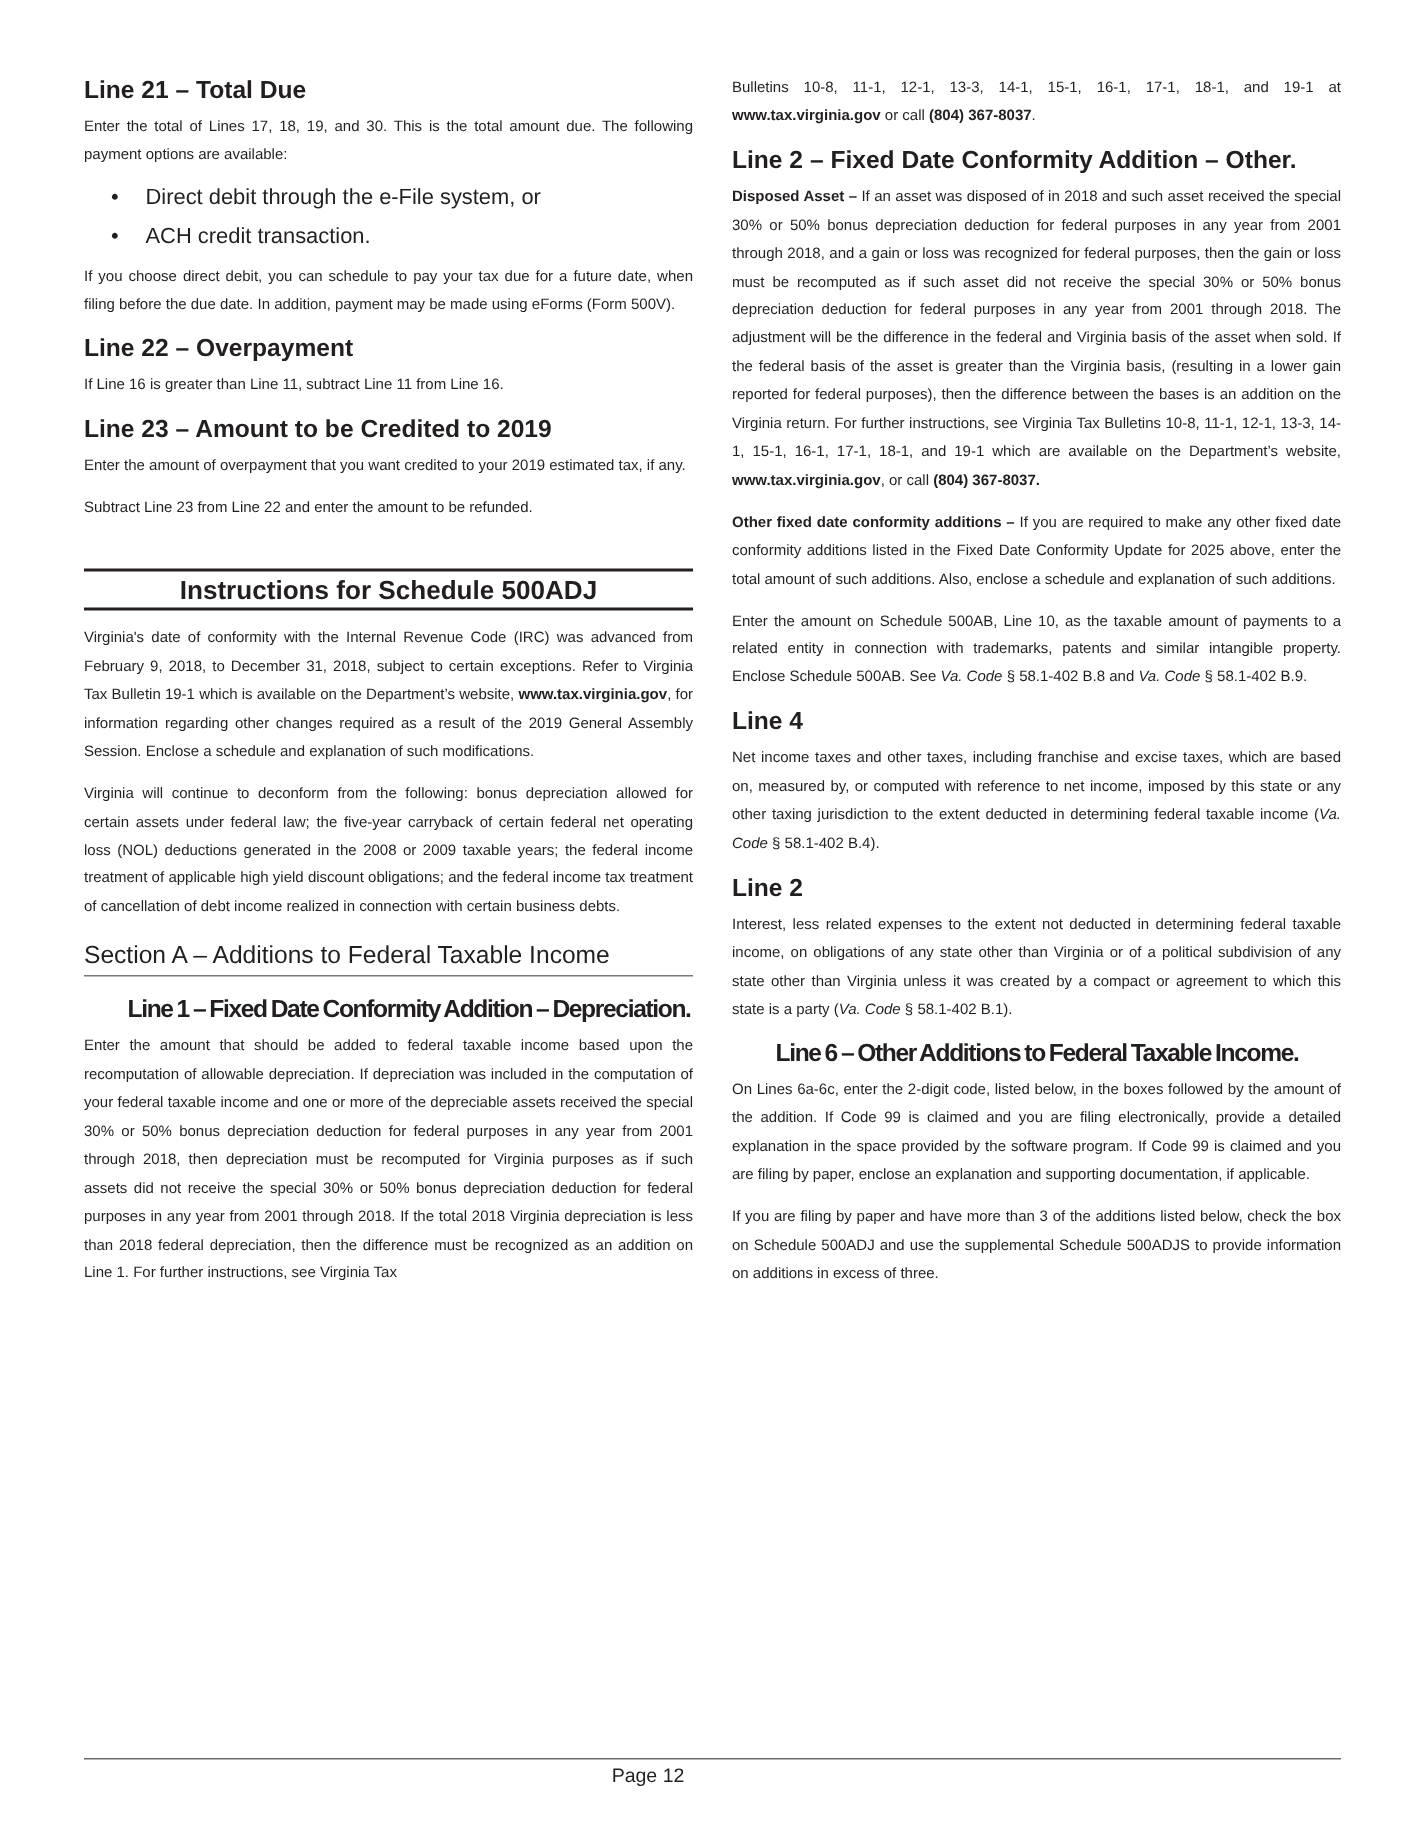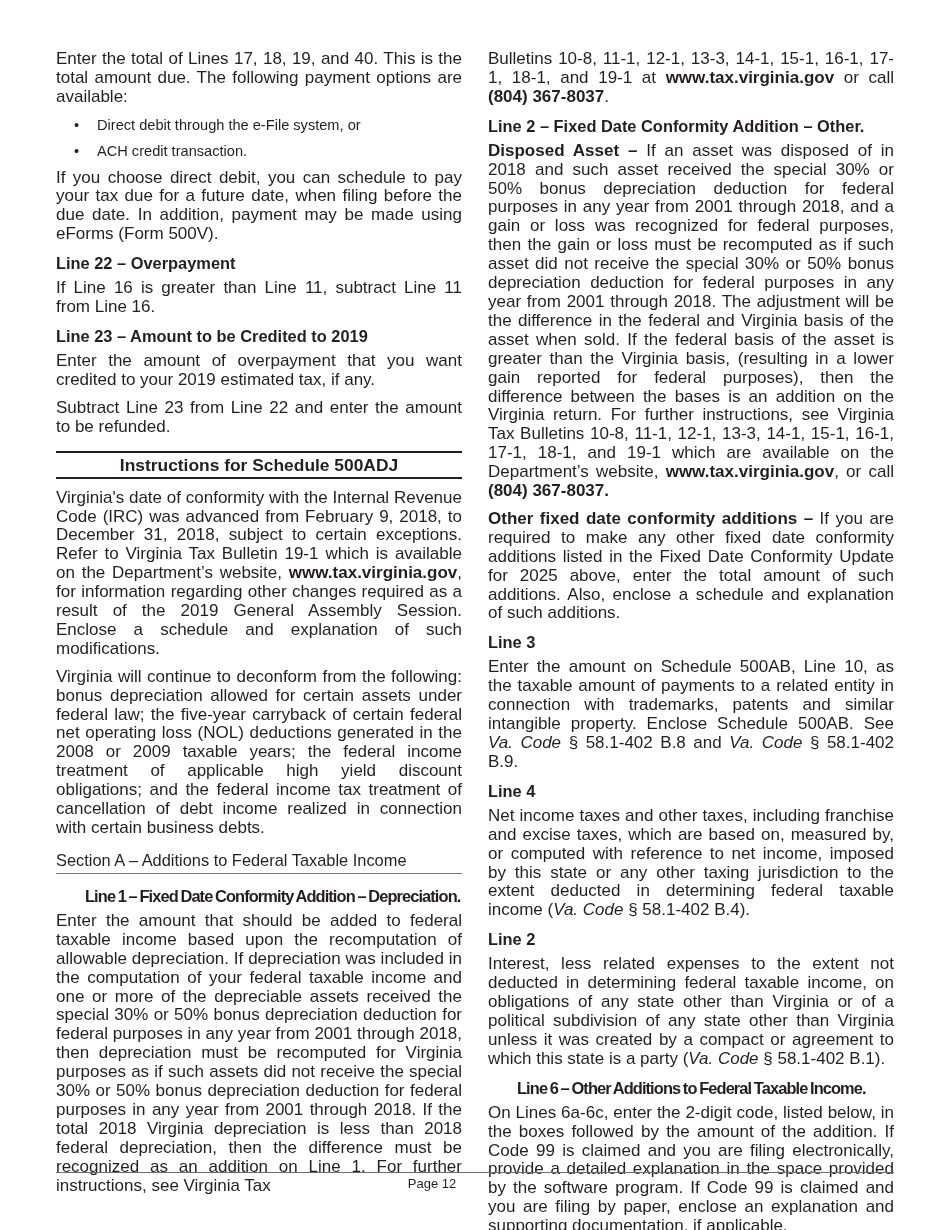--- a/index.html
+++ b/index.html
@@ -2,40 +2,41 @@
 <html><head>
 <meta charset="utf-8">
 <style>
   html, body { margin: 0; padding: 0; background: #ffffff; }
   body { width: 950px; height: 1230px; position: relative; overflow: hidden;
          font-family: "Liberation Sans", sans-serif; color: #231f20; }
   .col { position: absolute; top: 50px; width: 406px; }
   .col.left { left: 56px; }
   .col.right { left: 488px; }
   h3 { font-size: 16.4px; font-weight: bold; margin: 0 0 6px 0; line-height: 20px; }
-  p { font-size: 17px; line-height: 18.9px; margin: 0 0 9px 0; text-align: justify; }
+  p { font-size: 10px; line-height: 18.9px; margin: 0 0 9px 0; text-align: justify; }
   ul { list-style: none; padding: 0; margin: 0 0 8px 0; }
   li { font-size: 14.6px; line-height: 18.9px; margin: 0 0 7px 0; padding-left: 41px; position: relative; }
   li .bullet { position: absolute; left: 18px; top: 0; }
   .banner { border-top: 2px solid #231f20; border-bottom: 2px solid #231f20; text-align: center;
-            font-size: 17.4px; font-weight: bold; line-height: 22px; padding: 1px 0 1px 0; margin: 14px 0 10px 0; }
+            font-size: 17.4px; font-weight: bold; line-height: 22px; padding: 1px 0 1px 0; margin: 30px 0 10px 0; }
   .section-head { font-size: 16.4px; font-weight: normal; line-height: 20px; padding-bottom: 3px;
                   border-bottom: 1.5px solid #777; margin: 12px 0 12px 0; }
   .tight { letter-spacing: -0.9px; word-spacing: -1px; margin-left: 29px; }
   b { font-weight: bold; }
   i { }
   .footer-rule { position: absolute; left: 56px; width: 838px; top: 1172px; border-top: 1.5px solid #6d6d6d; }
   .footer-text { position: absolute; top: 1176px; left: 0; width: 864px; text-align: center;
                  font-size: 13px; color: #231f20; }
 </style>
 </head>
 <body>
 
 <div class="col left">
-  <p>Enter the total of Lines 17, 18, 19, and 40. This is the total amount due. The following payment options are available:</p>
+  <h3>Line 21 – Total Due</h3>
+  <p>Enter the total of Lines 17, 18, 19, and 30. This is the total amount due. The following payment options are available:</p>
   <ul>
     <li><span class="bullet">•</span><span>Direct debit through the e-File system, or</span></li>
     <li><span class="bullet">•</span><span>ACH credit transaction.</span></li>
   </ul>
   <p>If you choose direct debit, you can schedule to pay your tax due for a future date, when filing before the due date. In addition, payment may be made using eForms (Form 500V).</p>
 
   <h3>Line 22 – Overpayment</h3>
   <p>If Line 16 is greater than Line 11, subtract Line 11 from Line 16.</p>
 
   <h3>Line 23 – Amount to be Credited to 2019</h3>
@@ -54,21 +55,20 @@
   <p>Enter the amount that should be added to federal taxable income based upon the recomputation of allowable depreciation. If depreciation was included in the computation of your federal taxable income and one or more of the depreciable assets received the special 30% or 50% bonus depreciation deduction for federal purposes in any year from 2001 through 2018, then depreciation must be recomputed for Virginia purposes as if such assets did not receive the special 30% or 50% bonus depreciation deduction for federal purposes in any year from 2001 through 2018. If the total 2018 Virginia depreciation is less than 2018 federal depreciation, then the difference must be recognized as an addition on Line 1. For further instructions, see Virginia Tax</p>
 </div>
 
 <div class="col right">
   <p><span>Bulletins 10-8, 11-1, 12-1, 13-3, 14-1, 15-1, 16-1, 17-1, 18-1, and 19-1 at </span><b>www.tax.virginia.gov</b><span> or call </span><b>(804) 367-8037</b><span>.</span></p>
 
   <h3>Line 2 – Fixed Date Conformity Addition – Other.</h3>
   <p><b>Disposed Asset –</b><span> If an asset was disposed of in 2018 and such asset received the special 30% or 50% bonus depreciation deduction for federal purposes in any year from 2001 through 2018, and a gain or loss was recognized for federal purposes, then the gain or loss must be recomputed as if such asset did not receive the special 30% or 50% bonus depreciation deduction for federal purposes in any year from 2001 through 2018. The adjustment will be the difference in the federal and Virginia basis of the asset when sold. If the federal basis of the asset is greater than the Virginia basis, (resulting in a lower gain reported for federal purposes), then the difference between the bases is an addition on the Virginia return. For further instructions, see Virginia Tax Bulletins 10-8, 11-1, 12-1, 13-3, 14-1, 15-1, 16-1, 17-1, 18-1, and 19-1 which are available on the Department’s website, </span><b>www.tax.virginia.gov</b><span>, or call </span><b>(804) 367-8037.</b></p>
   <p><b>Other fixed date conformity additions –</b><span> If you are required to make any other fixed date conformity additions listed in the Fixed Date Conformity Update for 2025 above, enter the total amount of such additions. Also, enclose a schedule and explanation of such additions.</span></p>
 
-  <h3>Line 3</h3>
   <p><span>Enter the amount on Schedule 500AB, Line 10, as the taxable amount of payments to a related entity in connection with trademarks, patents and similar intangible property. Enclose Schedule 500AB. See </span><i>Va. Code</i><span> § 58.1-402 B.8 and </span><i>Va. Code</i><span> § 58.1-402 B.9.</span></p>
 
   <h3>Line 4</h3>
   <p><span>Net income taxes and other taxes, including franchise and excise taxes, which are based on, measured by, or computed with reference to net income, imposed by this state or any other taxing jurisdiction to the extent deducted in determining federal taxable income (</span><i>Va. Code</i><span> § 58.1-402 B.4).</span></p>
 
   <h3>Line 2</h3>
   <p><span>Interest, less related expenses to the extent not deducted in determining federal taxable income, on obligations of any state other than Virginia or of a political subdivision of any state other than Virginia unless it was created by a compact or agreement to which this state is a party (</span><i>Va. Code</i><span> § 58.1-402 B.1).</span></p>
 
   <h3 class="tight">Line 6 – Other Additions to Federal Taxable Income.</h3>
   <p>On Lines 6a-6c, enter the 2-digit code, listed below, in the boxes followed by the amount of the addition. If Code 99 is claimed and you are filing electronically, provide a detailed explanation in the space provided by the software program. If Code 99 is claimed and you are filing by paper, enclose an explanation and supporting documentation, if applicable.</p>

